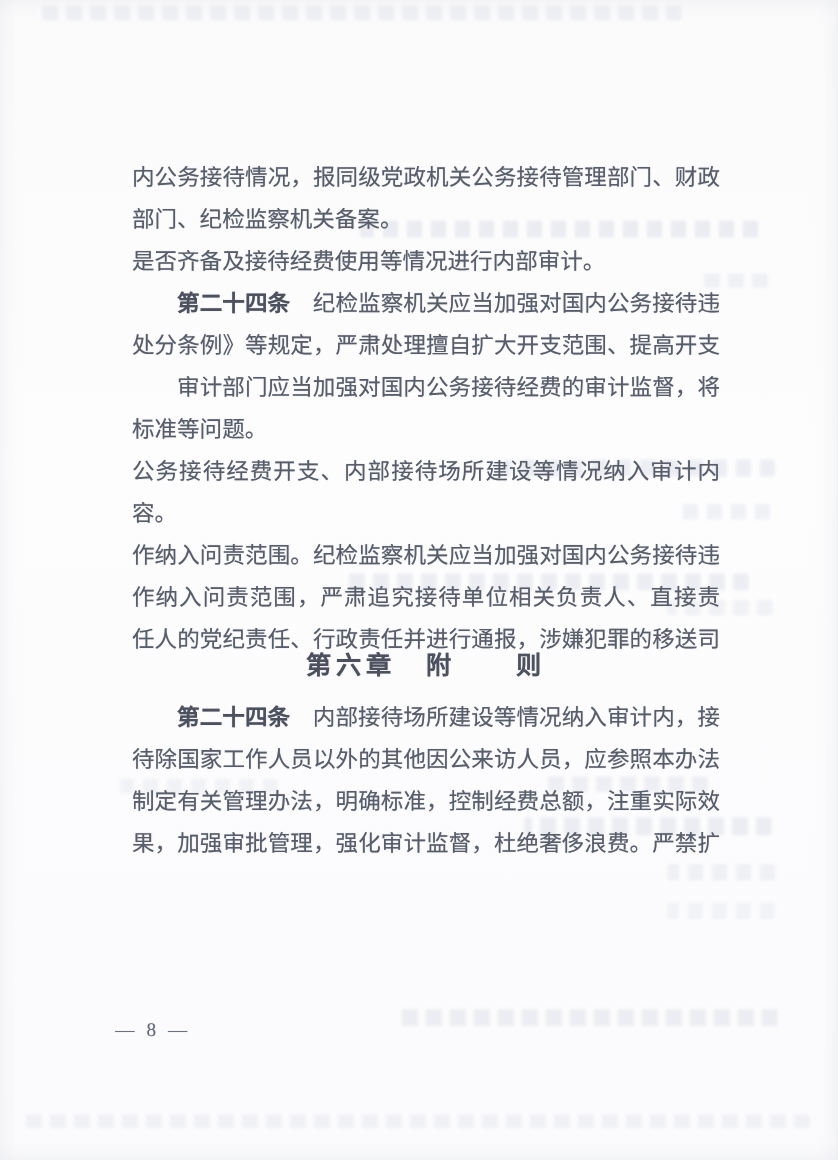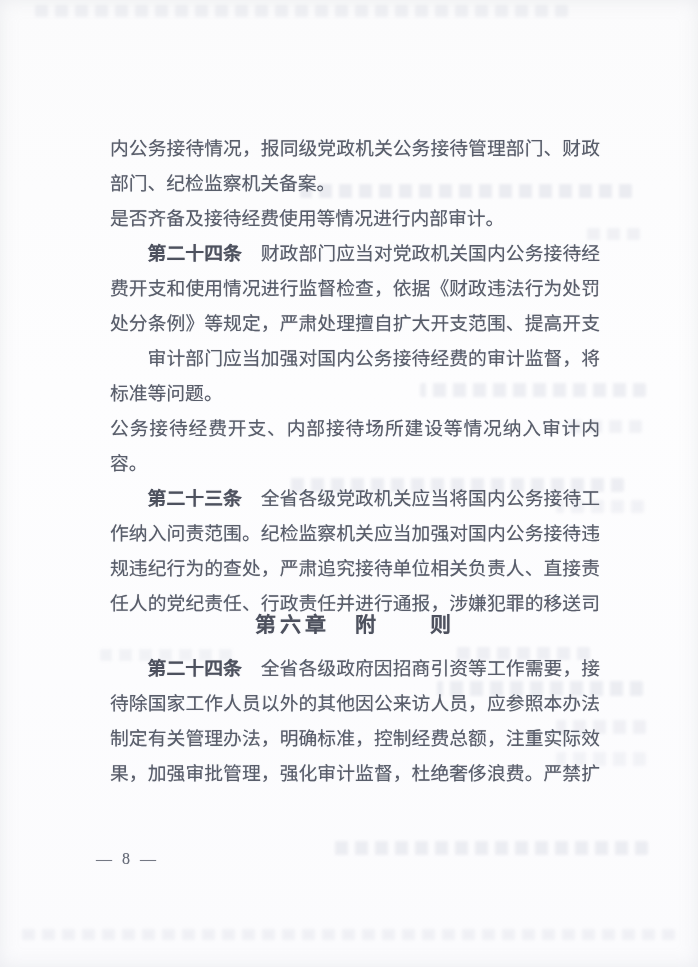--- a/index.html
+++ b/index.html
@@ -93,32 +93,30 @@
   <div class="ghost g9"></div>
   <div class="ghost g10"></div>
   <div class="ghost g11"></div>
   <div class="ghost g12"></div>
   <div class="ghost g-bottom"></div>
 
   <div class="textcol">
       <div class="line j"><span>内公务接待情况，报同级党政机关公务接待管理部门、财政</span></div>
       <div class="line"><span>部门、纪检监察机关备案。</span></div>
       <div class="line"><span>是否齐备及接待经费使用等情况进行内部审计。</span></div>
-      <div class="line j ind"><span class="b">第二十四条</span><span>　财政部门应当对党政机关国内公务接待经</span></div>
-      <div class="line j"><span>费开支和使用情况进行监督检查，依据《财政违法行为处罚</span></div>
+      <div class="line j ind"><span class="b">第二十四条</span><span>　纪检监察机关应当加强对国内公务接待违</span></div>
       <div class="line j"><span>处分条例》等规定，严肃处理擅自扩大开支范围、提高开支</span></div>
       <div class="line j ind"><span>审计部门应当加强对国内公务接待经费的审计监督，将</span></div>
       <div class="line"><span>标准等问题。</span></div>
       <div class="line j"><span>公务接待经费开支、内部接待场所建设等情况纳入审计内</span></div>
       <div class="line"><span>容。</span></div>
-      <div class="line j ind"><span class="b">第二十三条</span><span>　全省各级党政机关应当将国内公务接待工</span></div>
       <div class="line j"><span>作纳入问责范围。纪检监察机关应当加强对国内公务接待违</span></div>
-      <div class="line j"><span>规违纪行为的查处，严肃追究接待单位相关负责人、直接责</span></div>
+      <div class="line j"><span>作纳入问责范围，严肃追究接待单位相关负责人、直接责</span></div>
       <div class="line j"><span>任人的党纪责任、行政责任并进行通报，涉嫌犯罪的移送司</span></div>
       <div class="line heading"><span class="b">第六章　附　　则</span></div>
-      <div class="line j ind"><span class="b">第二十四条</span><span>　全省各级政府因招商引资等工作需要，接</span></div>
+      <div class="line j ind"><span class="b">第二十四条</span><span>　内部接待场所建设等情况纳入审计内，接</span></div>
       <div class="line j"><span>待除国家工作人员以外的其他因公来访人员，应参照本办法</span></div>
       <div class="line j"><span>制定有关管理办法，明确标准，控制经费总额，注重实际效</span></div>
       <div class="line j"><span>果，加强审批管理，强化审计监督，杜绝奢侈浪费。严禁扩</span></div>
     </div>
 
   <div class="page-number">— 8 —</div>
 </div>
 
 </body></html>

